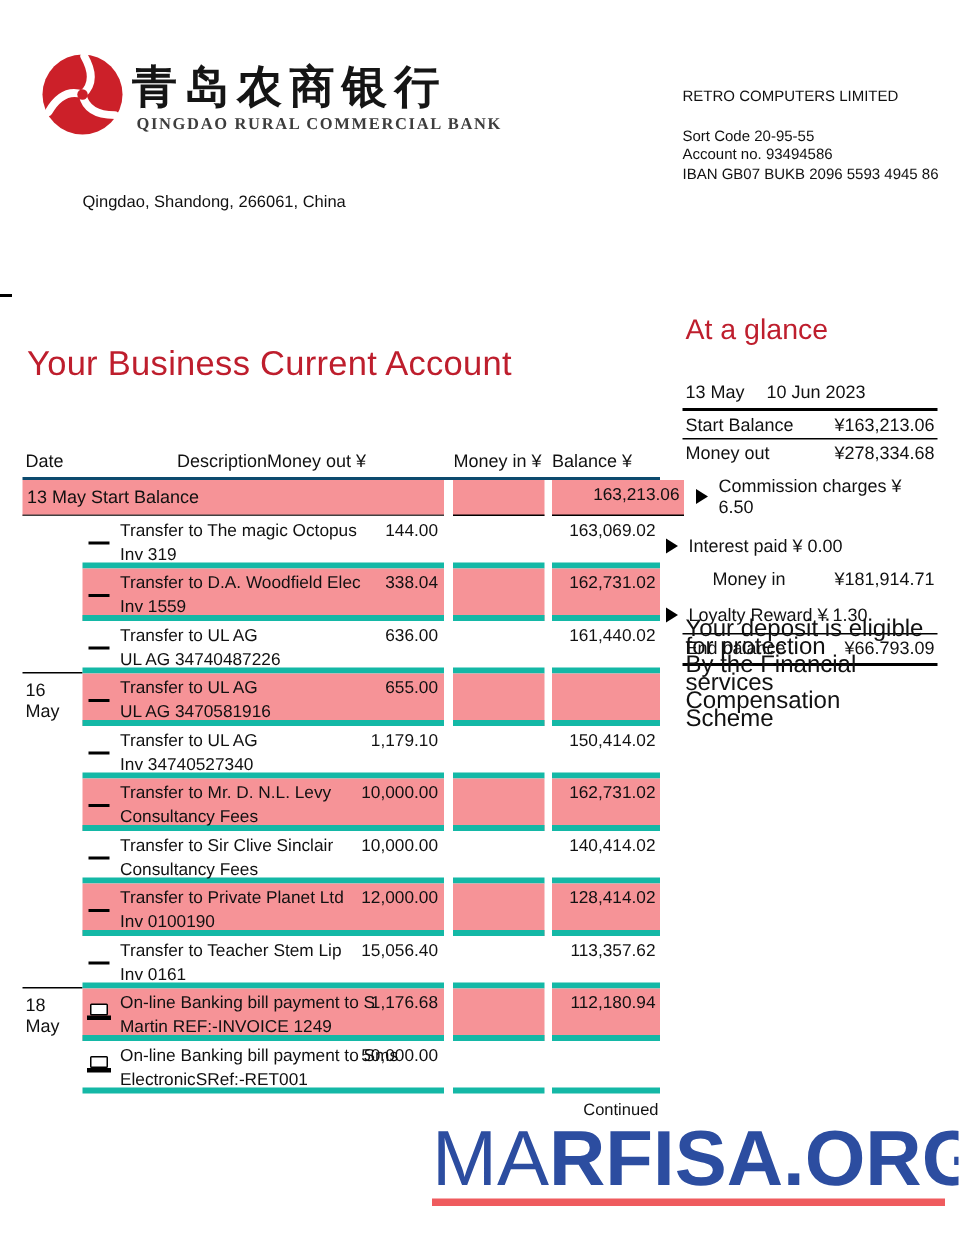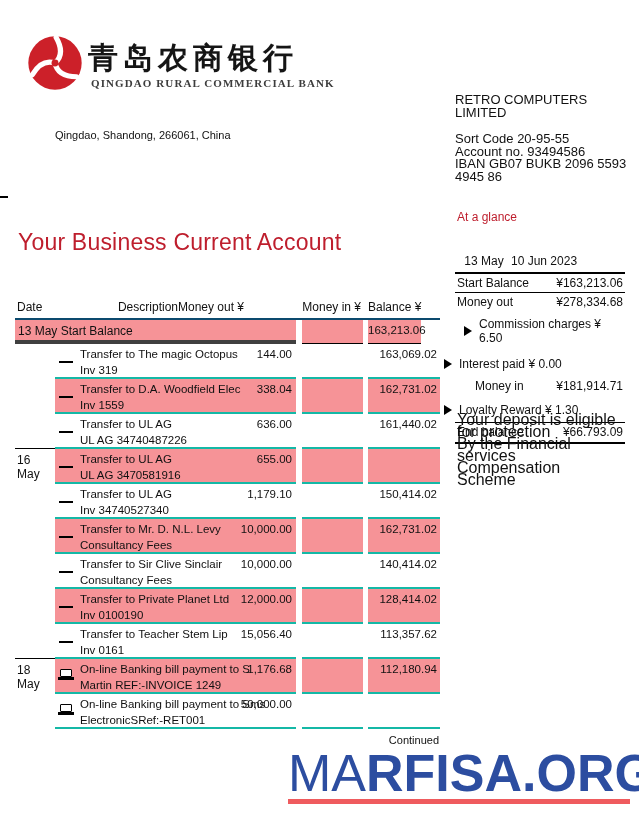--- a/index.html
+++ b/index.html
@@ -30,42 +30,42 @@
     position:absolute; left:91px; top:77px;
     font-size:11px; letter-spacing:1.1px; color:#3d3d3d;
     font-family:"Liberation Serif", serif; font-weight:700;
   }
   .bank-address{
     position:absolute; left:55px; top:129px;
     font-size:11px; line-height:13px;
   }
   .account-info{
     position:absolute; left:455px; top:59px;
-    font-size:13px; line-height:12.5px;margin-top:35px;
+    font-size:10px; line-height:12.5px;
   }
   .account-info .holder{ margin-bottom:14px; }
   .fold-mark{ position:absolute; left:0; top:196px; width:8px; height:2px; background:#000; }
 
   
   .page-title{
     position:absolute; left:18px; top:229px;
     font-size:23px; color:var(--red); letter-spacing:0.2px;
   }
   .glance-title{
     position:absolute; left:457px; top:210px;
-    font-size:12px; color:var(--red);
+    font-size:19px; color:var(--red);
   }
 
   
   .glance{
     position:absolute; left:455px; top:253px; width:170px;
     font-size:12px;
   }
   .g-period{ display:flex; padding:1px 2px 4px 2px; border-bottom:2px solid #000; }
-  .g-period .p-start{ width:54px;text-align:center; }
+  .g-period .p-start{ width:54px; }
   .g-row{ display:flex; justify-content:space-between; padding:2px 2px; }
   .g-row.rule{ border-bottom:1.5px solid #000; }
   .g-bullet{ display:flex; align-items:center; margin-left:-11px; padding:2px 0; }
   .g-bullet .tri{
     width:0; height:0; border-left:8px solid #000;
     border-top:5px solid transparent; border-bottom:5px solid transparent;
     margin-right:7px; flex:none;
   }
   .mt4{ margin-top:4px;padding-left:20px; } .mt8{ margin-top:8px; } .mt6{ margin-top:6px; }
   .g-sep{ border-bottom:1px solid #000; margin-top:3px; }
@@ -87,30 +87,30 @@
   .t-header .h-date{ width:40px; padding-left:2px; }
   .t-header .h-main{ width:241px; display:flex; justify-content:center; }
   .t-header .h-desc{ padding-left:13px; }
   .t-header .h-out{ text-align:right; padding-right:2px; }
   .t-header .h-in{ width:61px; text-align:right; padding-right:2px; margin-left:6px; }
   .t-header .h-bal{ width:72px; text-align:left; padding-right:2px; margin-left:5px; }
 
   .t-start{ display:flex; height:24px; }
   .t-start .sb-main{
     width:281px; flex:none; background:var(--pink);
-    padding:4px 0 0 3px; font-size:12px; border-bottom:4px solid #404040;
+    padding:4px 0 0 3px; font-size:12px; border-bottom:1px solid #404040;
   }
   .t-start .sb-in{ width:61px; flex:none; background:var(--pink); border-bottom:1px solid #000; }
   .t-start .sb-bal{
-    width:53px; flex:none; background:var(--pink); border-bottom:1px solid #000;
+    width:88px; flex:none; background:var(--pink); border-bottom:1px solid #000;
     text-align:right; padding:4px 3px 0 0;
   }
 
   .t-row{ display:flex; height:35px; }
-  .t-row .col-main, .t-row .col-in, .t-row .col-bal{ border-bottom:2px solid #14b8a6; }
+  .t-row .col-main, .t-row .col-in, .t-row .col-bal{ border-bottom:4px solid #14b8a6; }
   .t-row.highlight .col-main, .t-row.highlight .col-in, .t-row.highlight .col-bal{ background:var(--pink); }
   .t-row .col-date{ font-size:12px; padding:4px 0 0 2px; }
   .t-row .col-date.boundary{ border-bottom:1px solid #000; }
   .t-desc1{ position:absolute; left:25px; top:4px; white-space:nowrap; }
   .t-desc2{ position:absolute; left:25px; top:20px; white-space:nowrap;text-align:center; }
   .t-out{ position:absolute; right:4px; top:4px; }
   .t-in{ position:absolute; right:3px; top:4px; }
   .t-bal{ position:absolute; right:3px; top:4px; }
 
   .icon-dash{ position:absolute; left:4px; top:17px; width:14px; height:2px; background:#000; }

